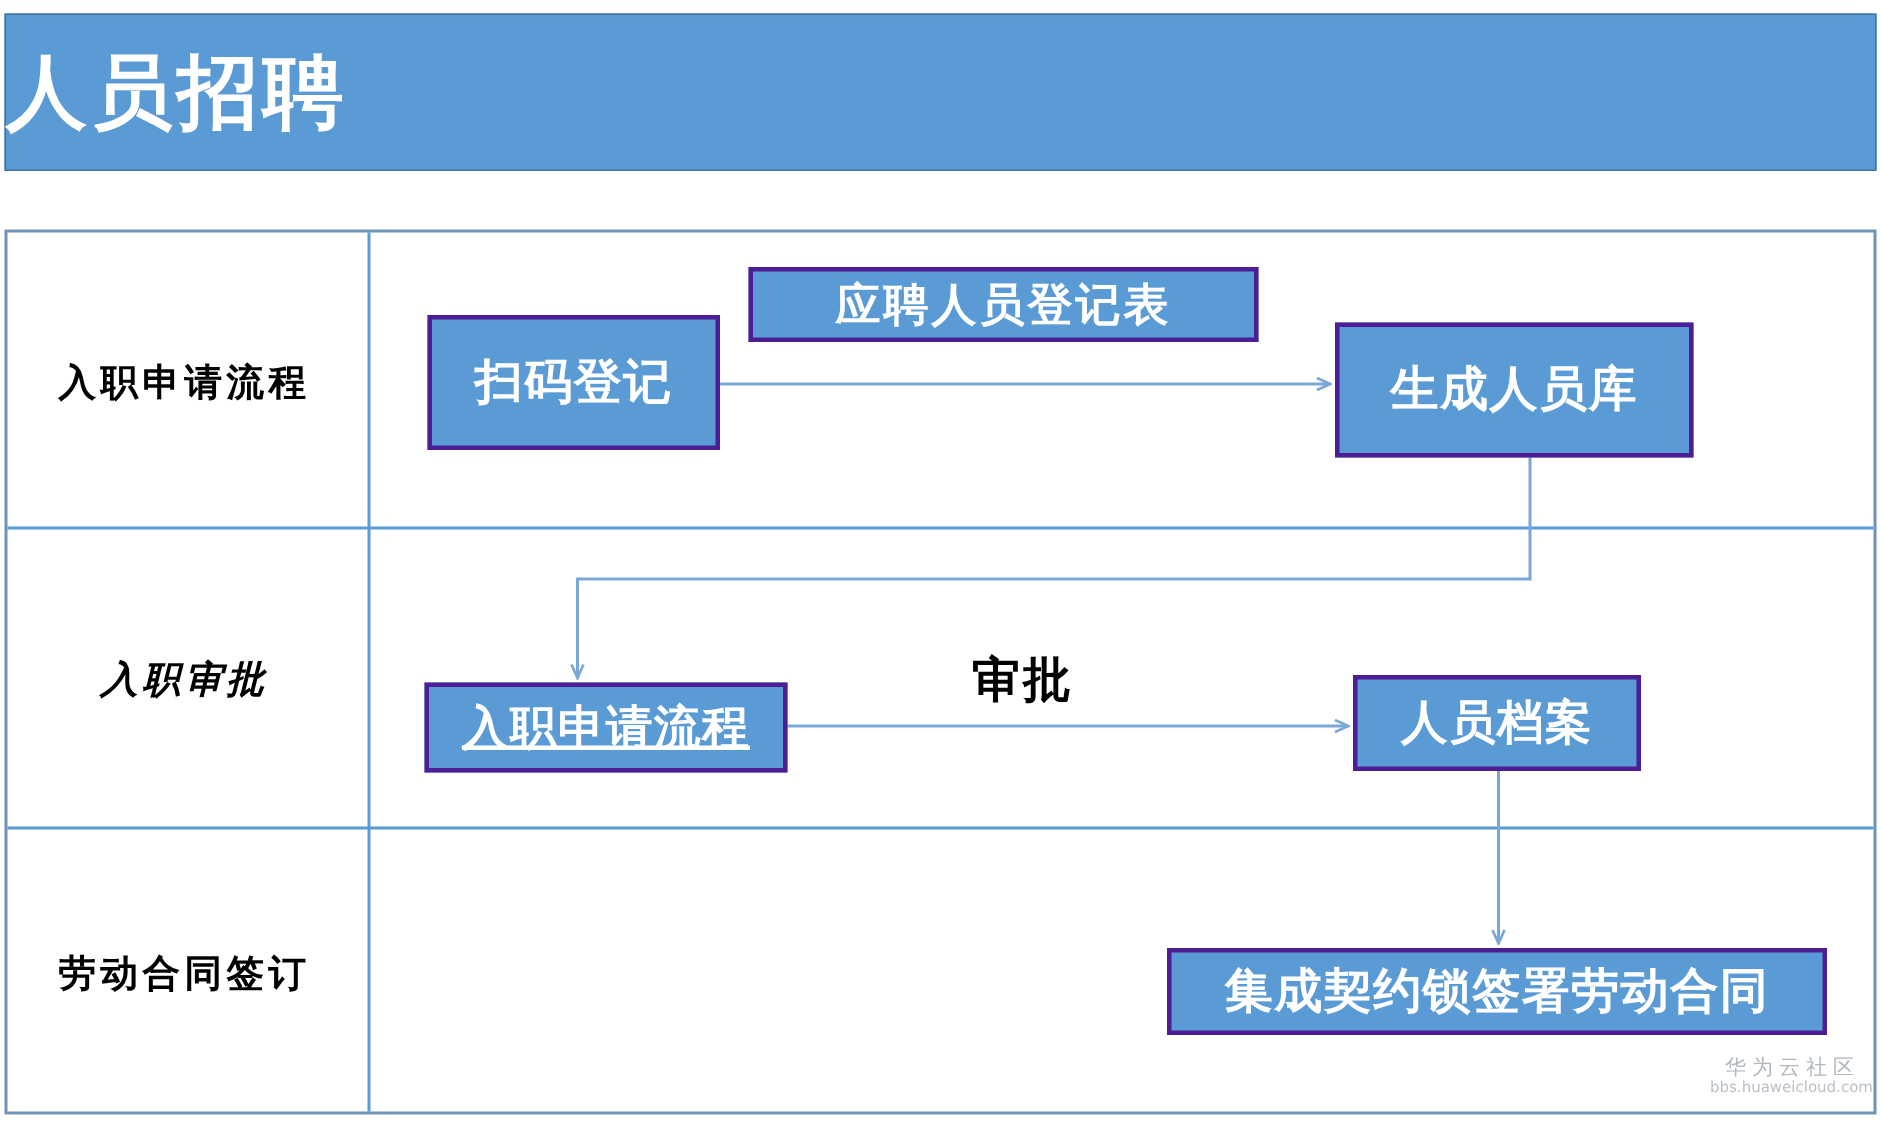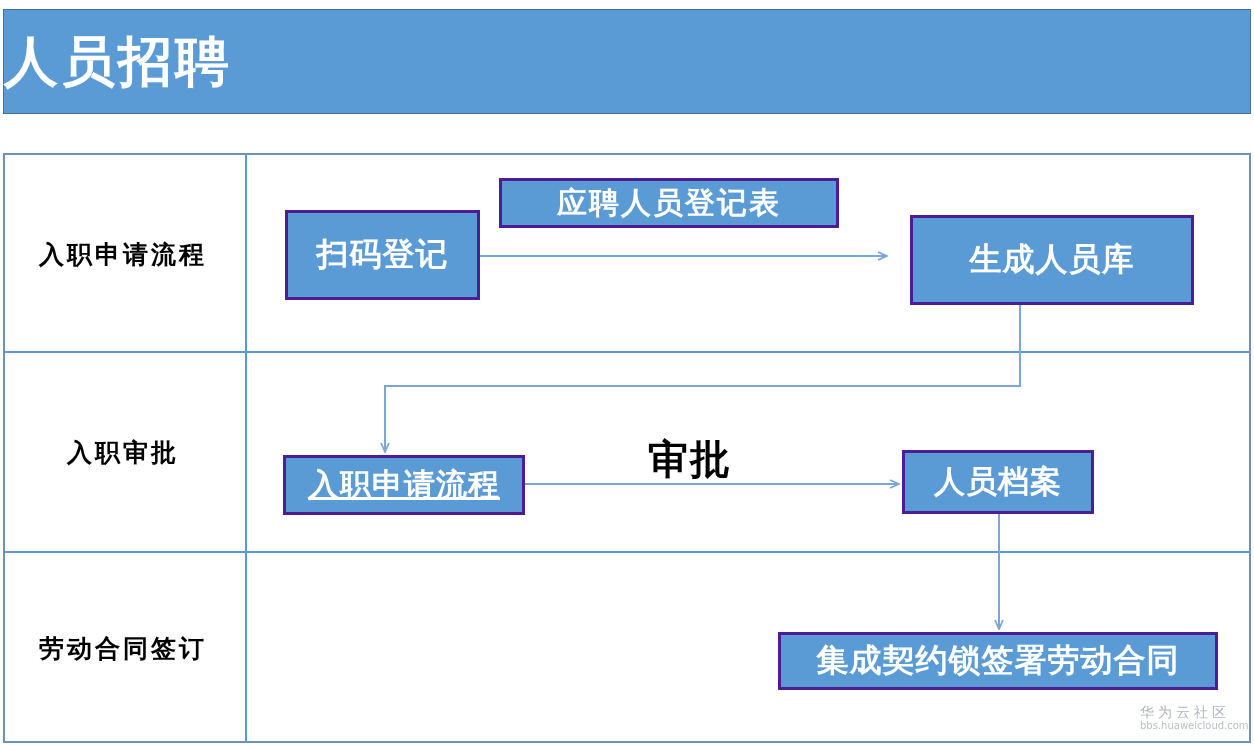--- a/index.html
+++ b/index.html
@@ -92,31 +92,31 @@
     color: #ffffff;
     display: flex;
     align-items: center;
     justify-content: center;
     white-space: nowrap;
     font-weight: bold;
     letter-spacing: 1px;
   }
   #node-scan        { left: 285px;  top: 210px; width: 195px; height: 90px;  font-size: 32px; }
   #node-regform     { left: 499px;  top: 178px; width: 340px; height: 50px;  font-size: 30px; letter-spacing: 2px; }
-  #node-pool        { left: 910px;  top: 215px; width: 284px; height: 90px;  font-size: 32px; }
+  #node-pool        { left: 890px;  top: 215px; width: 239px; height: 90px;  font-size: 32px; }
   #node-entryflow   { left: 283px;  top: 455px; width: 242px; height: 60px;  font-size: 31px; text-decoration: underline; }
   #node-archive     { left: 902px;  top: 450px; width: 192px; height: 64px;  font-size: 31px; }
   #node-contract    { left: 778px;  top: 632px; width: 440px; height: 58px;  font-size: 32px; }
 
   
   #label-approve {
     position: absolute;
     left: 648px;
     top: 432px;
-    font-size: 40px;
+    font-size: 32px;
     font-weight: bold;
     color: #000000;
     letter-spacing: 2px;
     white-space: nowrap;
   }
 
   
   #connectors {
     position: absolute;
     left: 0;
@@ -125,21 +125,21 @@
     height: 748px;
     pointer-events: none;
   }
 
   
   #watermark {
     position: absolute;
     left: 1140px;
     top: 704px;
     width: 100px;
-    text-align: left;
+    text-align: right;
     color: #B4BCC4;
     line-height: 1.15;
   }
   #watermark-title {
     font-size: 14px;
     letter-spacing: 4px;
     color: #AFB7BF;
   }
   #watermark-url {
     font-size: 10px;
@@ -156,21 +156,21 @@
     <div id="header-title">人员招聘</div>
   </div>
 
   <div id="table-frame">
     <div class="hline" style="top:196px;"></div>
     <div class="hline" style="top:396px;"></div>
     <div class="vline" style="left:240px;"></div>
   </div>
 
   <div class="row-label" style="top:240px;">入职申请流程</div>
-  <div class="row-label" style="top:438px;">入职审批</div>
+  <div class="row-label" style="top:438px;font-style:italic;">入职审批</div>
   <div class="row-label" style="top:634px;text-align:center;">劳动合同签订</div>
 
   <svg id="connectors" viewBox="0 0 1254 748">
     <defs>
       <marker id="arrowhead" markerWidth="11" markerHeight="11" refX="9" refY="5" orient="auto" markerUnits="userSpaceOnUse">
         <path d="M1,1 L10,5 L1,9" fill="none" stroke="#7BA7D7" stroke-width="1.8"></path>
       </marker>
     </defs>
 
     <line x1="480" y1="256" x2="886" y2="256" stroke="#7BA7D7" stroke-width="2" marker-end="url(#arrowhead)"></line>

